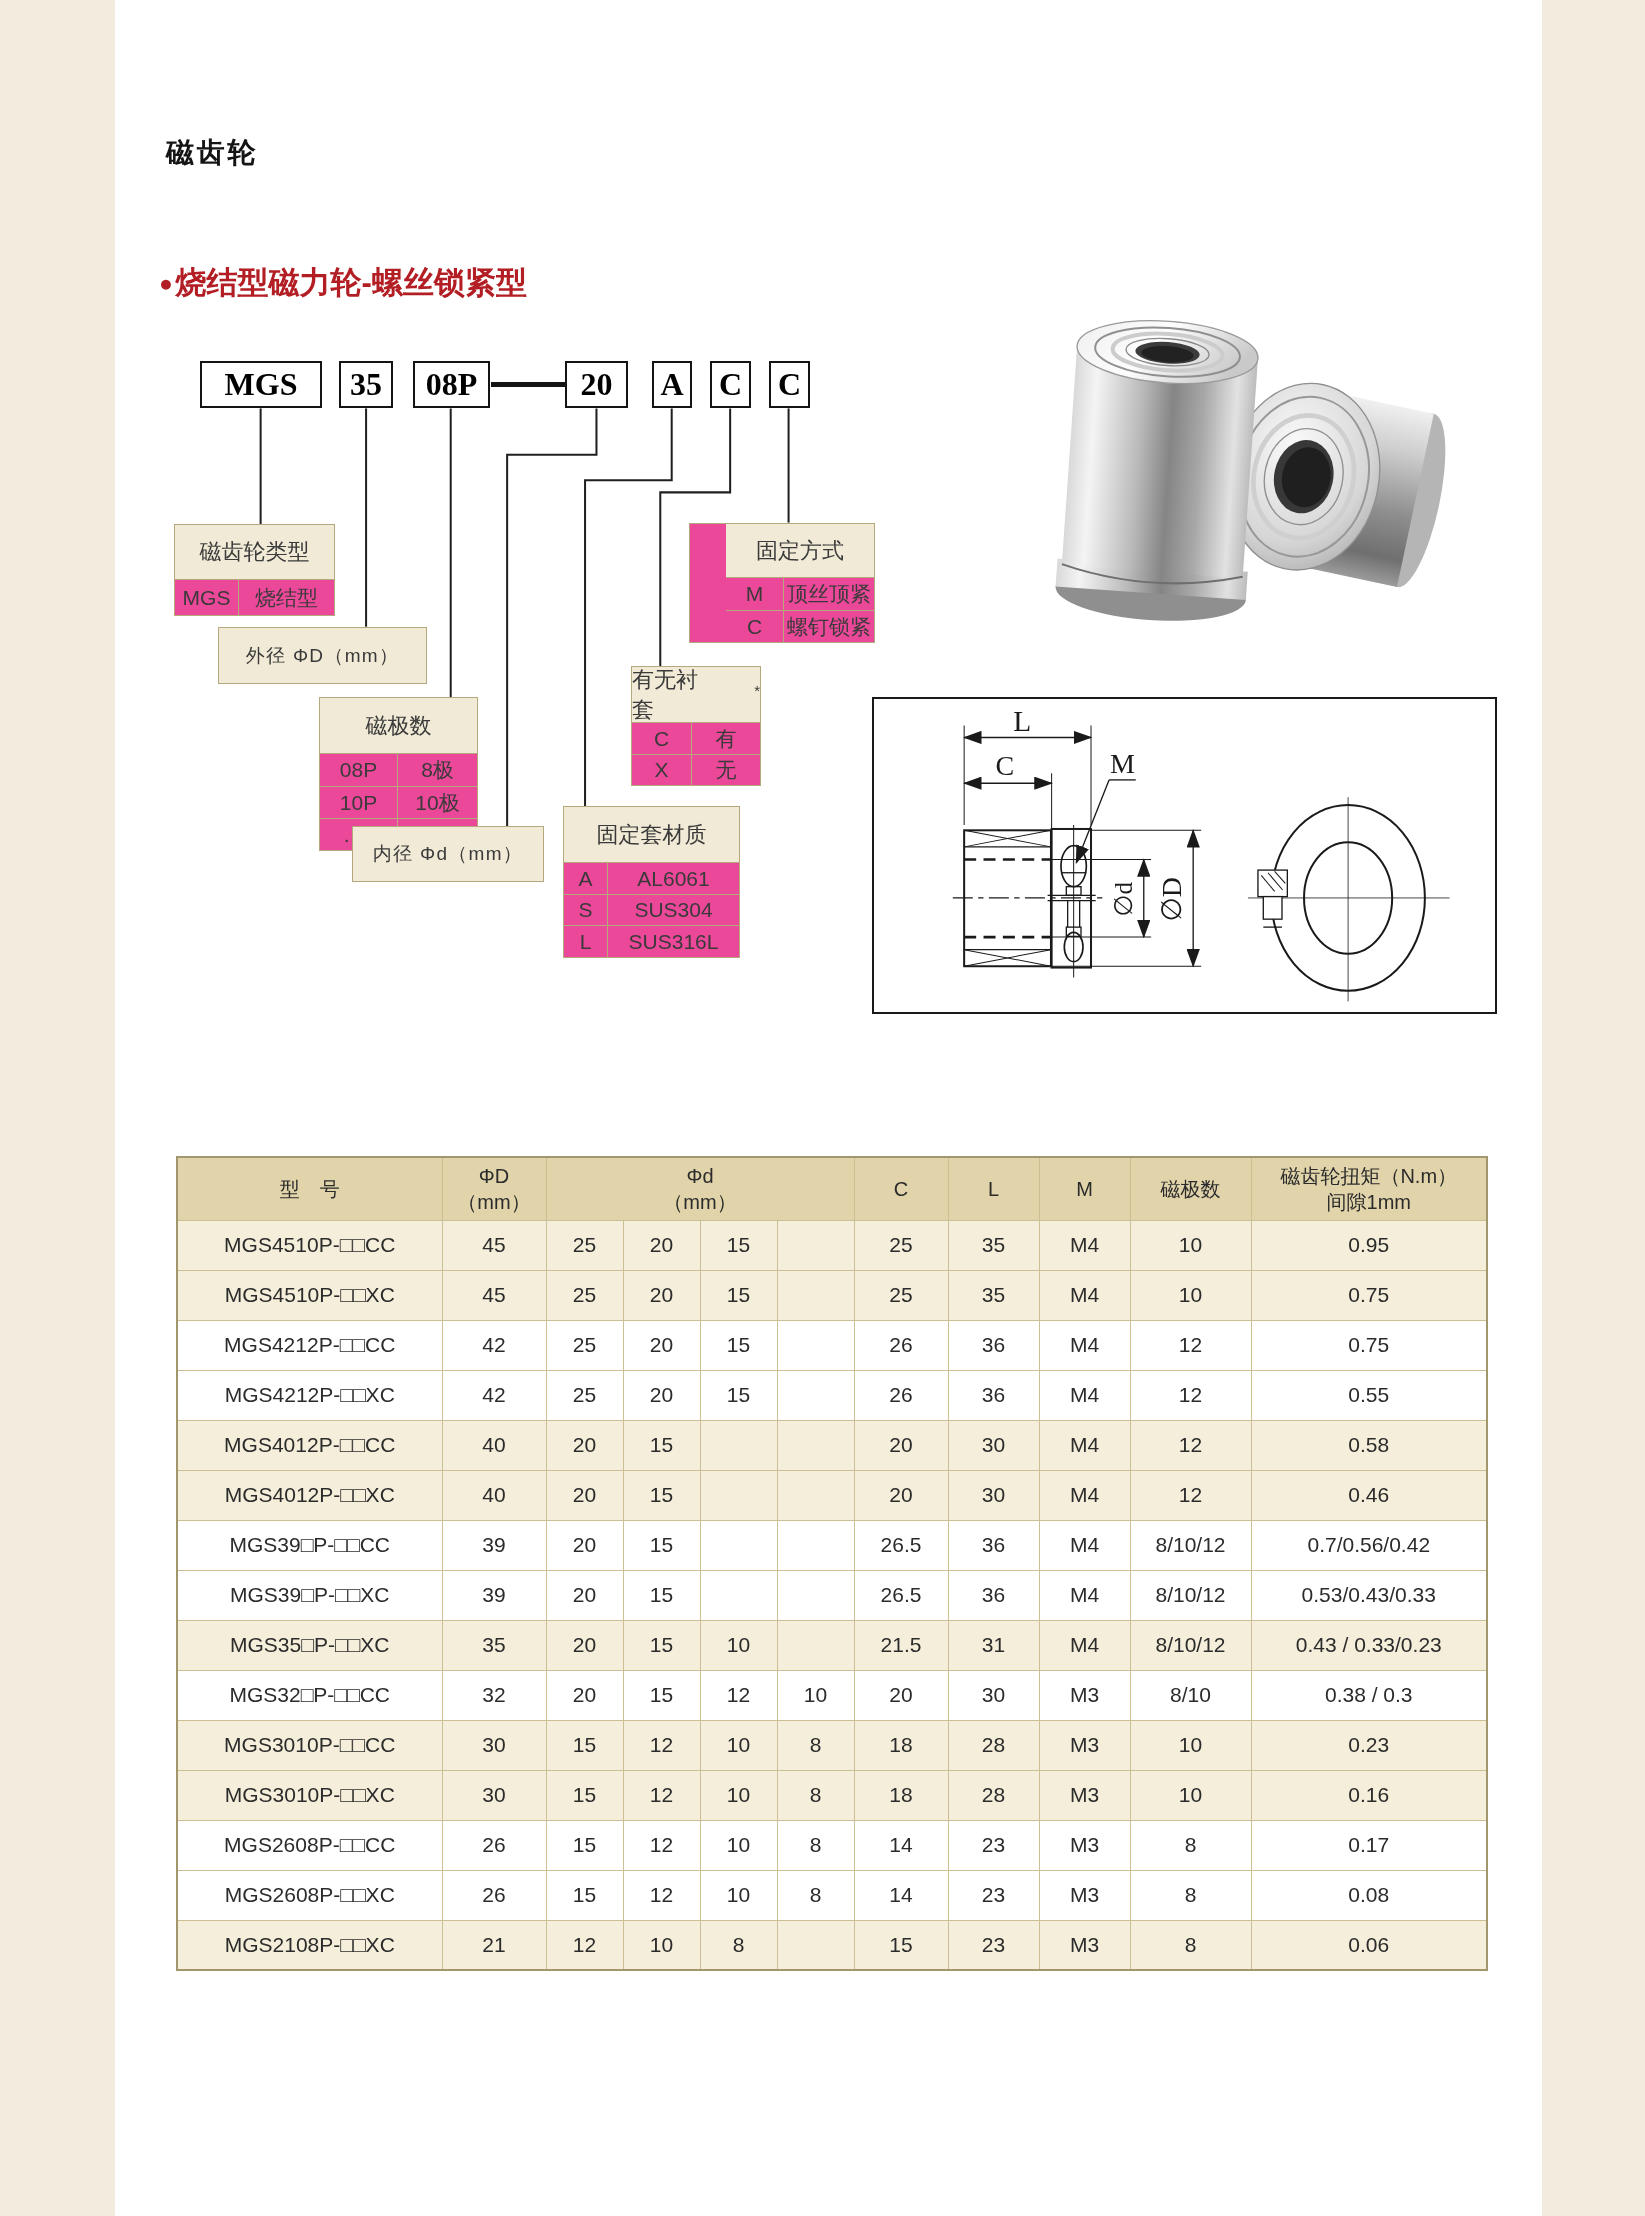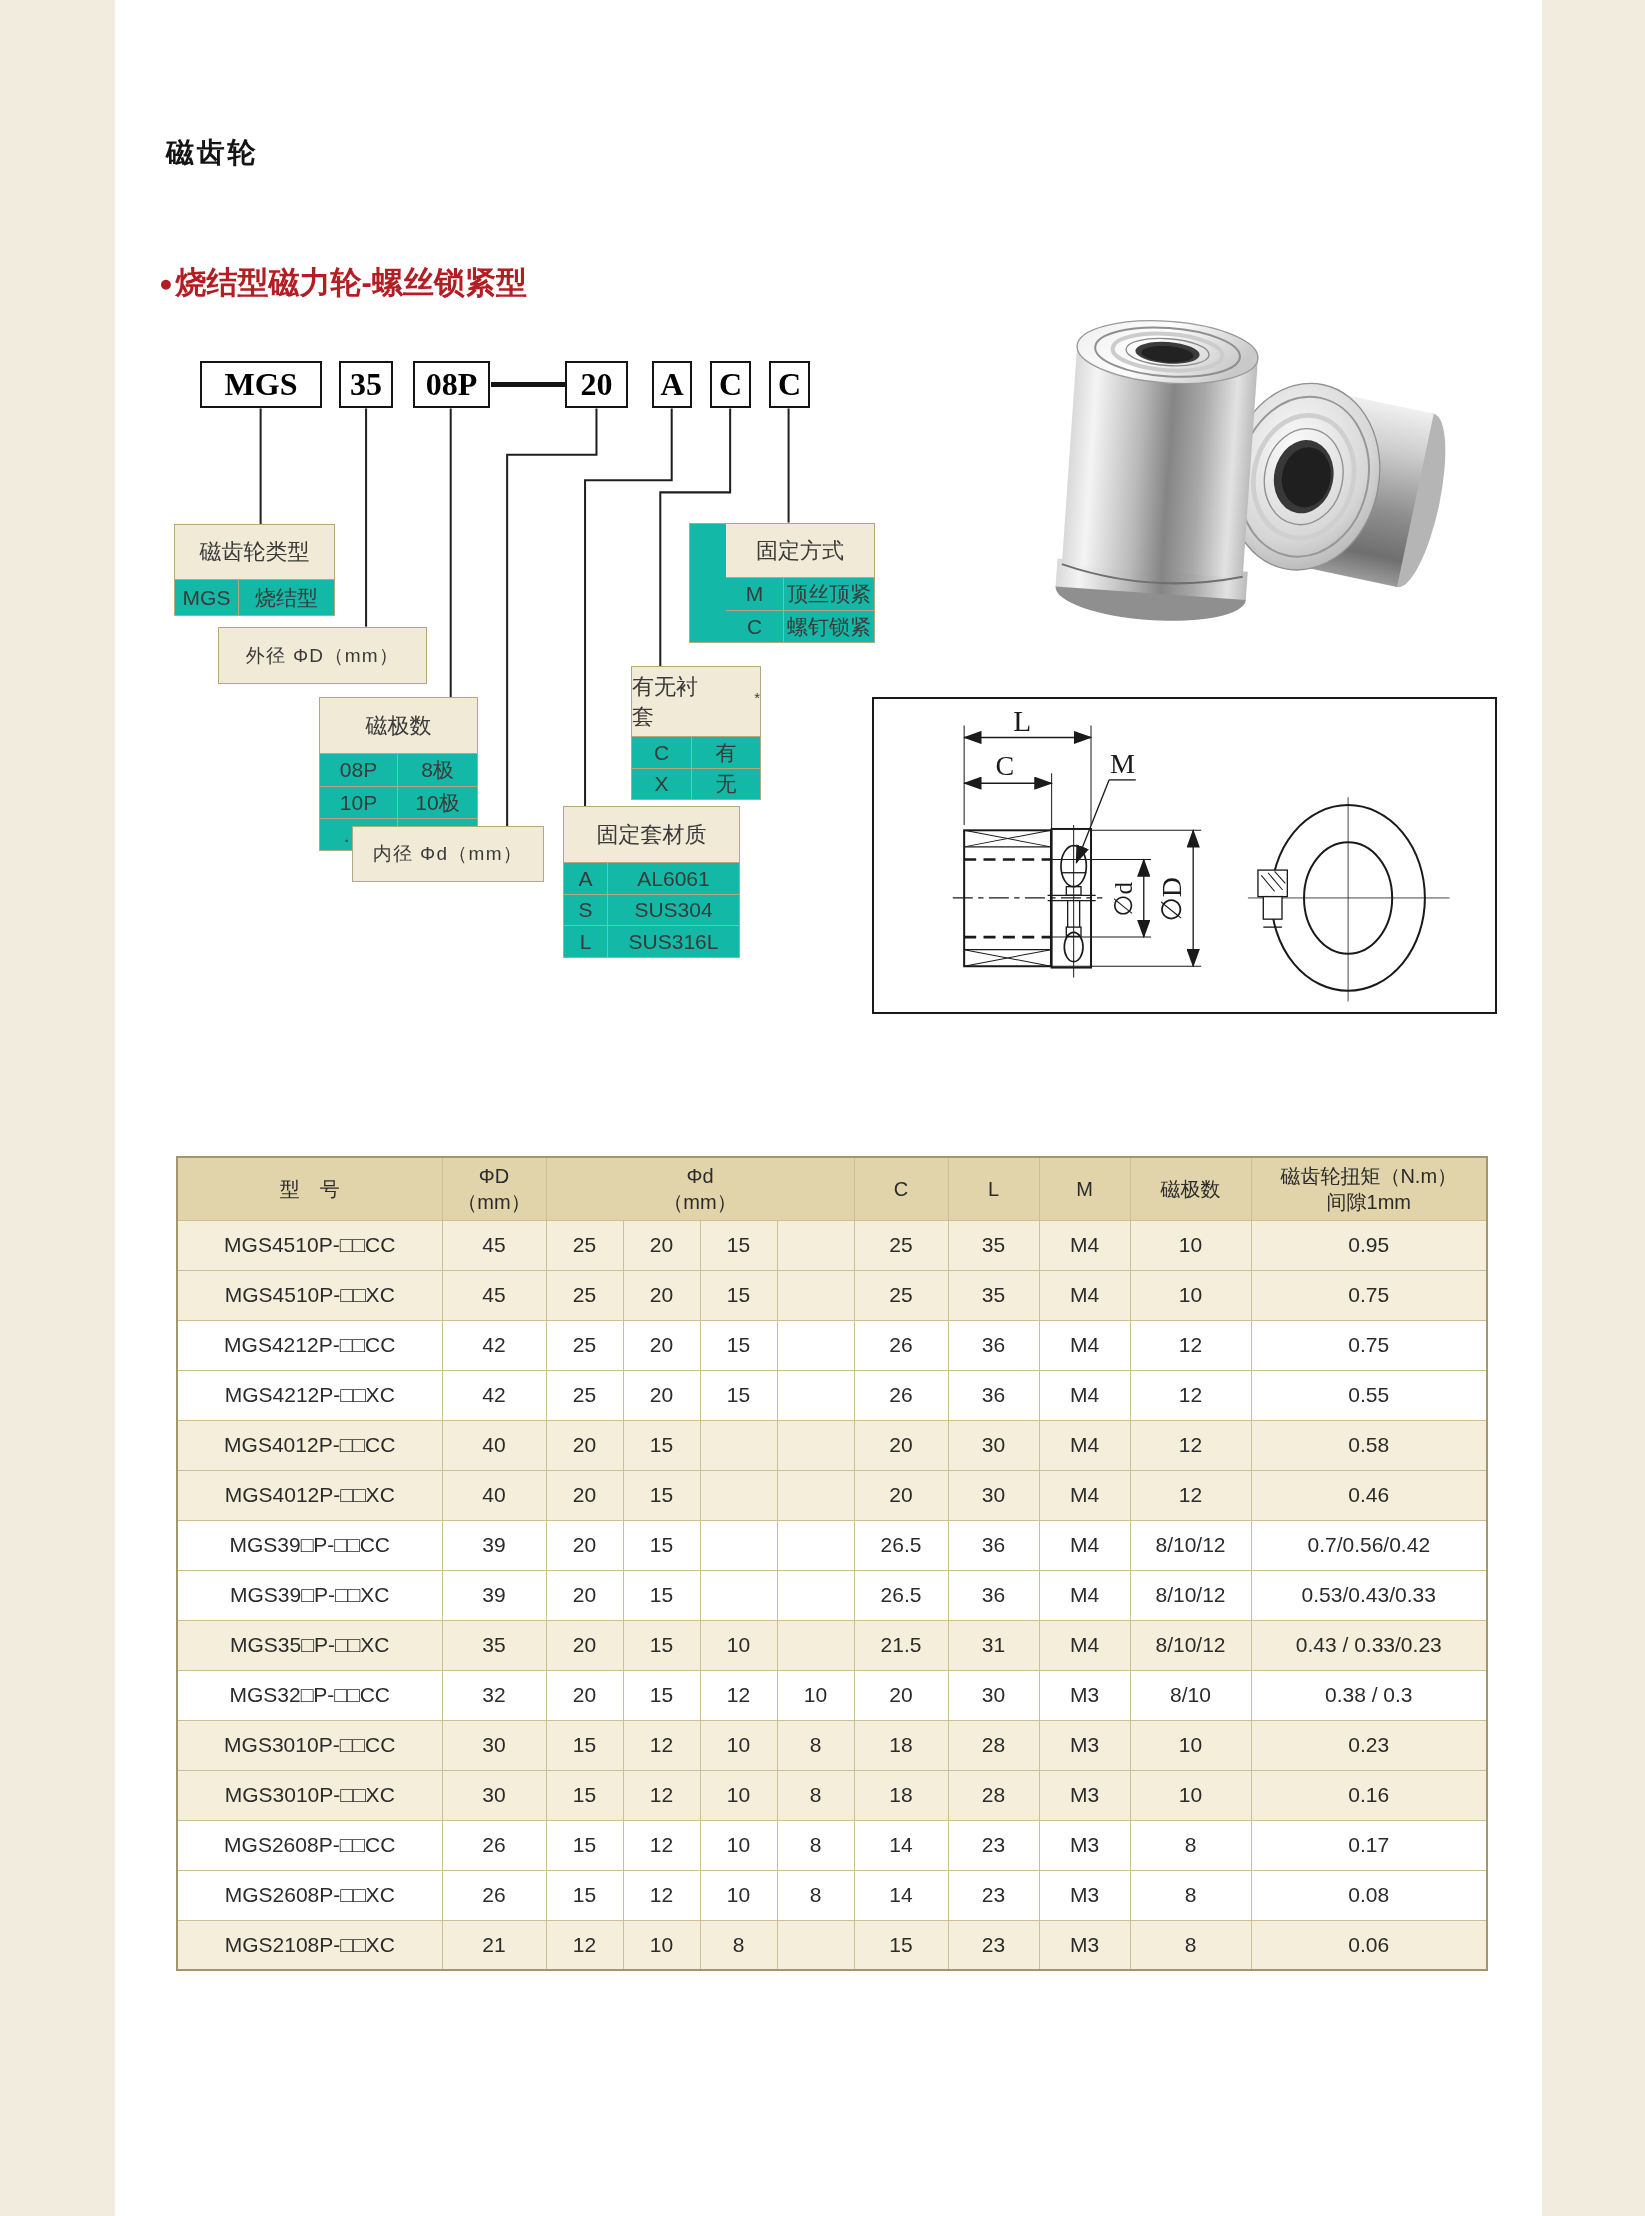--- a/index.html
+++ b/index.html
@@ -16,21 +16,21 @@
   
   #title{position:absolute;left:51px;top:134px;font-size:28px;font-weight:bold;letter-spacing:2.7px;color:#141414;}
   #section-heading{position:absolute;left:44px;top:262px;font-size:31px;font-weight:bold;color:var(--accent-red);display:flex;align-items:center;}
   #section-heading .bullet{font-size:23px;margin-right:2.7px;line-height:1;}
   
   #connectors{position:absolute;left:0;top:0;width:1645px;height:2216px;z-index:1;pointer-events:none;}
   
   .code-box{position:absolute;height:47px;border:2px solid #141414;background:#fff;display:flex;align-items:center;justify-content:center;font-family:"Liberation Serif",serif;font-weight:bold;font-size:32px;color:#000;z-index:2;}
   #dash{position:absolute;left:376px;top:382px;width:74px;height:4.7px;background:#141414;z-index:2;}
   
-  .lbox{position:absolute;border:1.3px solid var(--box-border);background:#14b8a6;z-index:2;font-size:21px;color:#3a3a3a;}
+  .lbox{position:absolute;border:1.3px solid var(--box-border);background:#ec4899;z-index:2;font-size:21px;color:#3a3a3a;}
   .lbox-h{background:var(--box-fill);border-bottom:1.3px solid var(--box-border);display:flex;align-items:center;justify-content:center;font-size:22px;}
   .lbox-h sup{font-size:15px;margin-left:1.3px;transform:translateY(-4px);}
   .lbox-r{display:flex;align-items:stretch;}
   .lbox-r + .lbox-r{border-top:1.3px solid var(--box-border);}
   .lc{border-right:1.3px solid var(--box-border);display:flex;align-items:center;justify-content:center;}
   .lv{flex:1;display:flex;align-items:center;justify-content:center;}
   .lbox-single{position:absolute;border:1.3px solid var(--box-border);background:var(--box-fill);display:flex;align-items:center;justify-content:center;font-size:19px;color:#3a3a3a;z-index:2;letter-spacing:1.3px;}
   
   #photo{position:absolute;left:873px;top:310px;width:470px;height:316px;z-index:2;}
   #drawing{position:absolute;left:757px;top:697px;width:625px;height:317px;border:2px solid #191919;background:#fff;z-index:2;}
@@ -116,21 +116,21 @@
         <span class="lc" style="width:44px;">S</span>
         <span class="lv">SUS304</span>
       </div>
       <div class="lbox-r" style="height:32px;">
         <span class="lc" style="width:44px;">L</span>
         <span class="lv">SUS316L</span>
       </div>
     </div>
 
     <div class="lbox" style="left:516px;top:666px;width:130px;">
-      <div class="lbox-h" style="height:70px;gap:36px;">
+      <div class="lbox-h" style="height:56px;gap:36px;">
         <span>有无衬套</span>
           <sup>*</sup>
       </div>
       <div class="lbox-r" style="height:31px;">
         <span class="lc" style="width:60px;">C</span>
         <span class="lv">有</span>
       </div>
       <div class="lbox-r" style="height:31px;">
         <span class="lc" style="width:60px;">X</span>
         <span class="lv">无</span>

